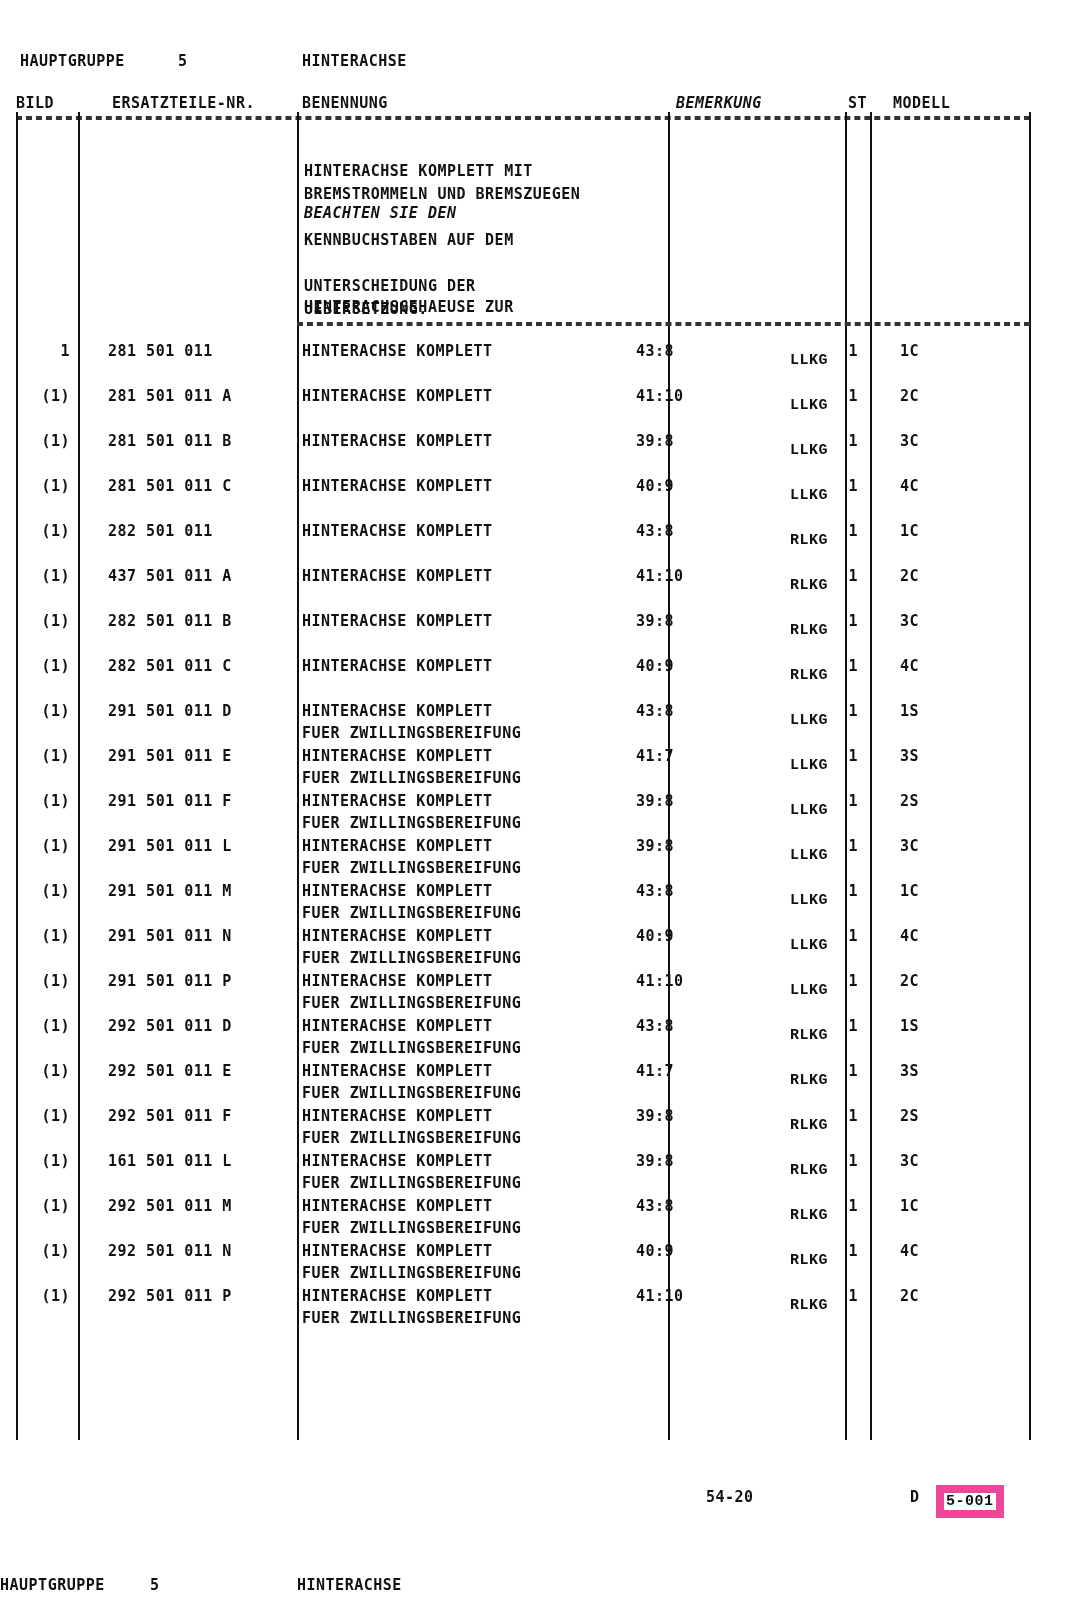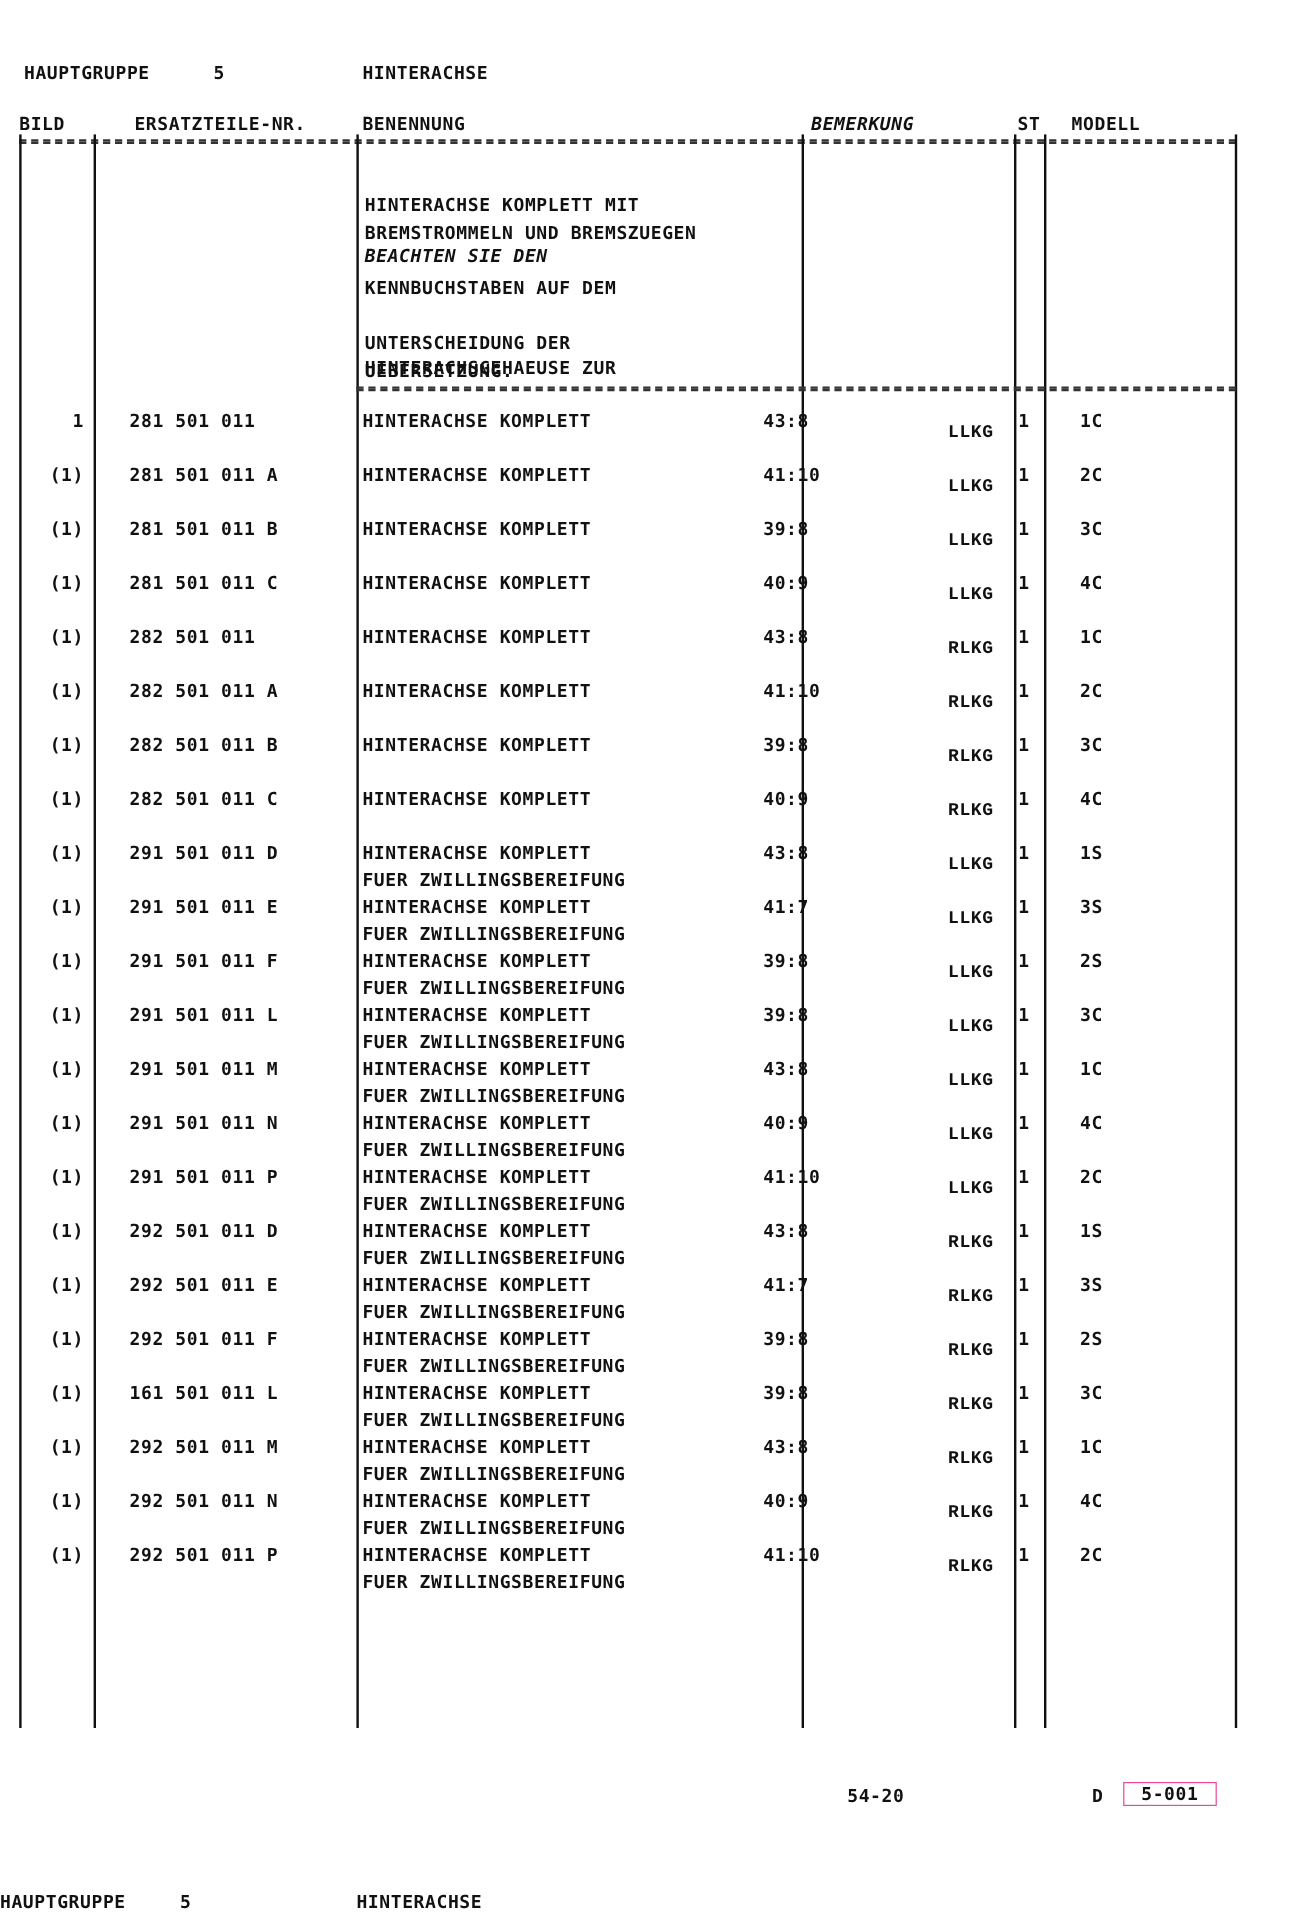--- a/index.html
+++ b/index.html
@@ -19,21 +19,21 @@
   .row { position: absolute; left: 0; width: 1083px; height: 45px; }
   .row .cell { position: absolute; white-space: pre; }
   .c-bild { left: 30px; width: 40px; text-align: right; }
   .c-nr { left: 108px; }
   .c-ben1 { left: 302px; top: 0; }
   .c-ben2 { left: 302px; top: 22px; }
   .c-ratio { left: 636px; top: 0; }
   .c-side { left: 776px; top: 10px; width: 52px; text-align: right; font-family: Liberation Mono, monospace; }
   .c-st { left: 840px; width: 18px; text-align: right; }
   .c-mod { left: 900px; }
-  .pageref-box { border: 1px solid #ec4899; padding: 0 14px; }
+  .pageref-box { border: 8px solid #ec4899; padding: 0 2px; font-family: Liberation Mono, monospace; }
 </style>
 </head>
 <body>
 
 <div class="abs" style="left:20px;top:52px;">HAUPTGRUPPE</div>
 <div class="abs" style="left:178px;top:52px;">5</div>
 <div class="abs" style="left:302px;top:52px;">HINTERACHSE</div>
 
 <div class="abs" style="left:16px;top:94px;">BILD</div>
 <div class="abs" style="left:112px;top:94px;">ERSATZTEILE-NR.</div>
@@ -110,21 +110,21 @@
     <span class="cell c-nr">282 501 011</span>
     <span class="cell c-ben1">HINTERACHSE KOMPLETT</span>
     <span class="cell c-ben2"></span>
     <span class="cell c-ratio">43:8</span>
     <span class="cell c-side">RLKG</span>
     <span class="cell c-st">1</span>
     <span class="cell c-mod">1C</span>
   </div>
   <div class="row" style="top:567px;">
     <span class="cell c-bild">(1)</span>
-    <span class="cell c-nr">282 501 011 A</span>
+    <span class="cell c-nr">437 501 011 A</span>
     <span class="cell c-ben1">HINTERACHSE KOMPLETT</span>
     <span class="cell c-ben2"></span>
     <span class="cell c-ratio">41:10</span>
     <span class="cell c-side">RLKG</span>
     <span class="cell c-st">1</span>
     <span class="cell c-mod">2C</span>
   </div>
   <div class="row" style="top:612px;">
     <span class="cell c-bild">(1)</span>
     <span class="cell c-nr">282 501 011 B</span>

